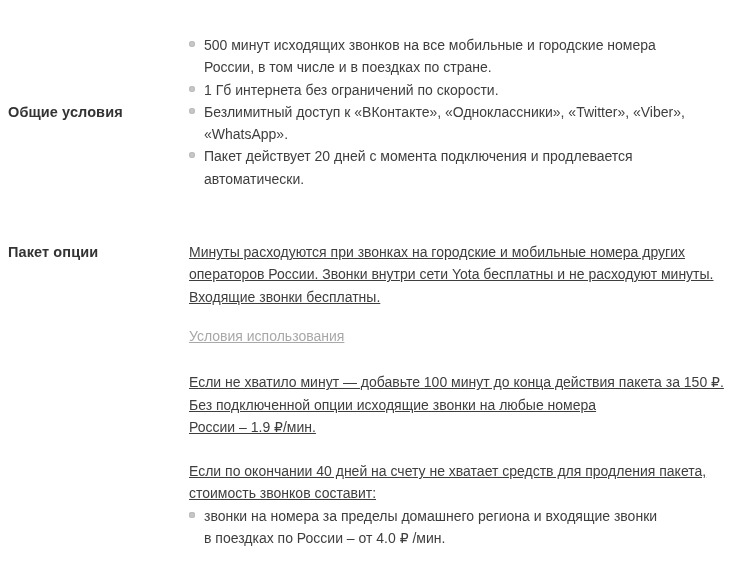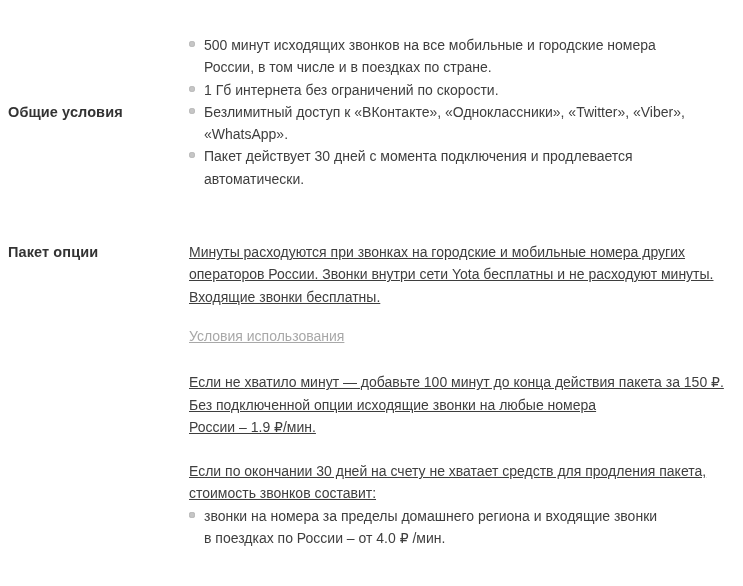--- a/index.html
+++ b/index.html
@@ -63,38 +63,38 @@
           <span class="dot"></span>
           <span class="li-text">1 Гб интернета без ограничений по скорости.</span>
         </li>
         <li>
           <span class="dot"></span>
           <span class="li-text">Безлимитный доступ к «ВКонтакте», «Одноклассники», «Twitter», «Viber»,
 «WhatsApp».</span>
         </li>
         <li>
           <span class="dot"></span>
-          <span class="li-text">Пакет действует 30 дней с момента подключения и продлевается
+          <span class="li-text">Пакет действует 20 дней с момента подключения и продлевается
 автоматически.</span>
         </li>
       </ul>
     </div>
   </section>
 
   <section class="row row-minutes">
     <h3 class="label-col">Пакет опции</h3>
     <div class="content-col">
       <p class="para">Минуты расходуются при звонках на городские и мобильные номера других
 операторов России. Звонки внутри сети Yota бесплатны и не расходуют минуты.
 Входящие звонки бесплатны.</p>
       <p class="para subheading">Условия использования</p>
       <p class="para para-add">Если не хватило минут — добавьте 100 минут до конца действия пакета за 150 ₽.
 Без подключенной опции исходящие звонки на любые номера
 России – 1.9 ₽/мин.</p>
-      <p class="para para-renewal">Если по окончании 30 дней на счету не хватает средств для продления пакета,
+      <p class="para para-renewal">Если по окончании 40 дней на счету не хватает средств для продления пакета,
 стоимость звонков составит:</p>
       <ul class="bullets">
         <li>
           <span class="dot"></span>
         </li>
         <li>
           <span class="dot"></span>
           <span class="li-text">звонки на номера за пределы домашнего региона и входящие звонки
 в поездках по России – от 4.0 ₽ /мин.</span>
         </li>

